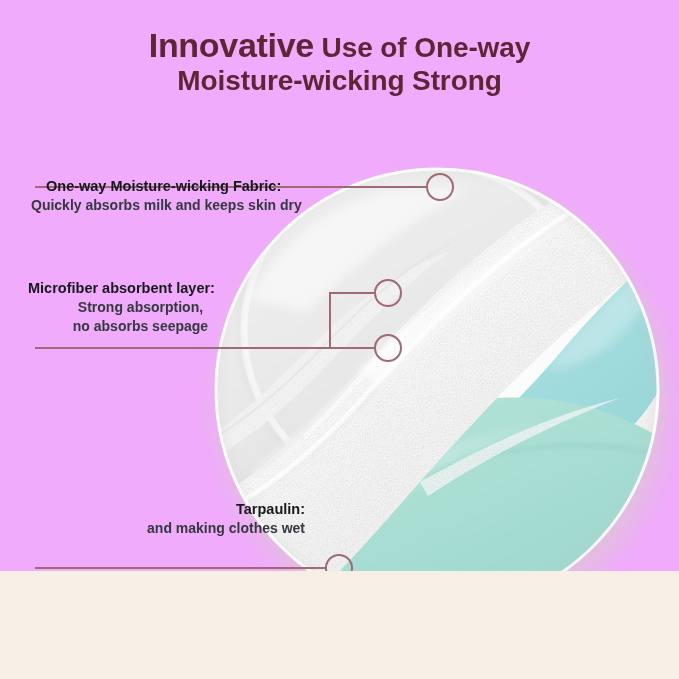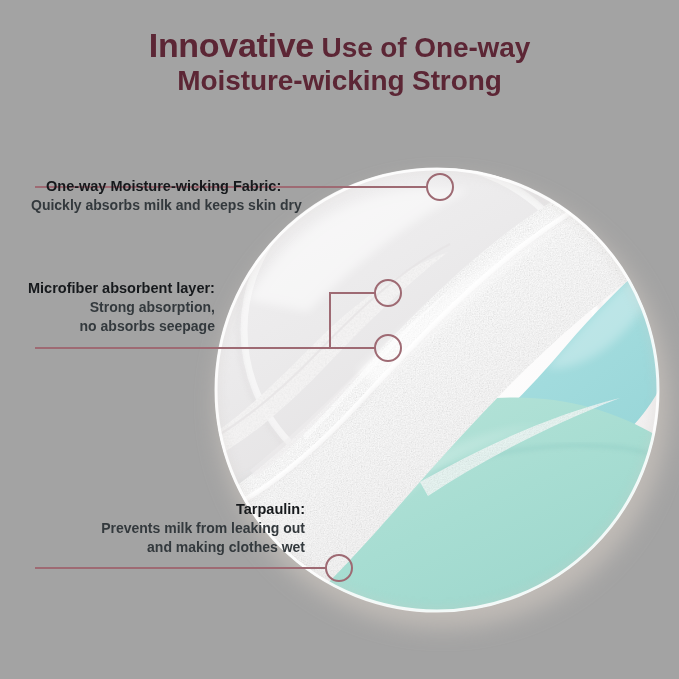--- a/index.html
+++ b/index.html
@@ -7,22 +7,22 @@
     margin: 0;
     padding: 0;
     background: #f7eee5;
   }
   body {
     font-family: "Liberation Sans", sans-serif;
   }
   #infographic {
     position: relative;
     width: 679px;
-    height: 679px;
-    background: #a3a3a3;
+    height: 571px;
+    background: #f0abfc;
     overflow: hidden;
   }
 
   
   .title-block {
     position: absolute;
     left: 0;
     top: 26px;
     width: 679px;
     text-align: center;
@@ -84,21 +84,21 @@
     font-size: 14px;
     font-weight: 700;
     color: #33393d;
     white-space: nowrap;
     line-height: 1.36;
   }
 
   #callout-1 { left: 31px; top: 130px; text-align: left; margin-top: 47px; }
   #callout-1 .callout-head { padding-left: 15px; }
 
-  #callout-2 { left: 28px; top: 279px; text-align: right; }
+  #callout-2 { left: 28px; top: 279px; text-align: center; }
   #callout-2 .callout-body { padding-left: 38px; }
 
   #callout-3 { left: 33px; top: 500px; width: 272px; text-align: right; }
 </style>
 </head>
 <body>
 
 <div id="infographic">
 
   <div class="photo-stage">
@@ -308,17 +308,16 @@
   </div>
 
   <div class="callout-text" id="callout-2">
     <div class="callout-head">Microfiber absorbent layer:</div>
     <div class="callout-body">Strong absorption,</div>
     <div class="callout-body">no absorbs seepage</div>
   </div>
 
   <div class="callout-text" id="callout-3">
     <div class="callout-head">Tarpaulin:</div>
-    <div class="callout-body">Prevents milk from leaking out</div>
     <div class="callout-body">and making clothes wet</div>
   </div>
 
 </div>
 
 </body></html>

